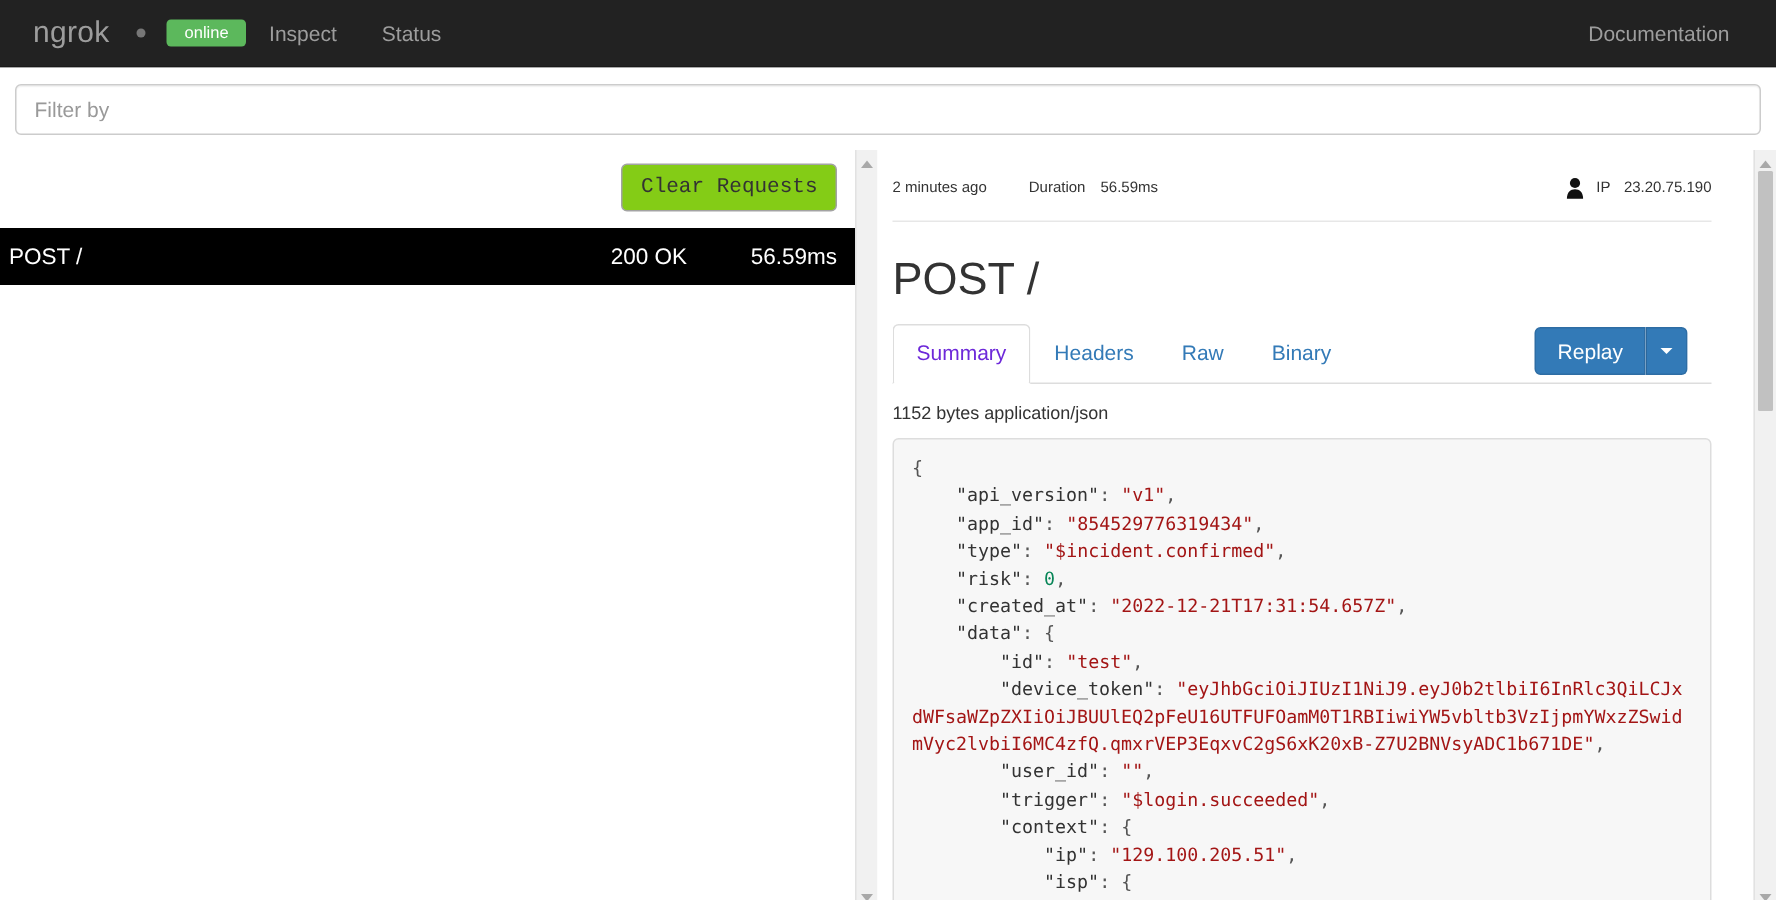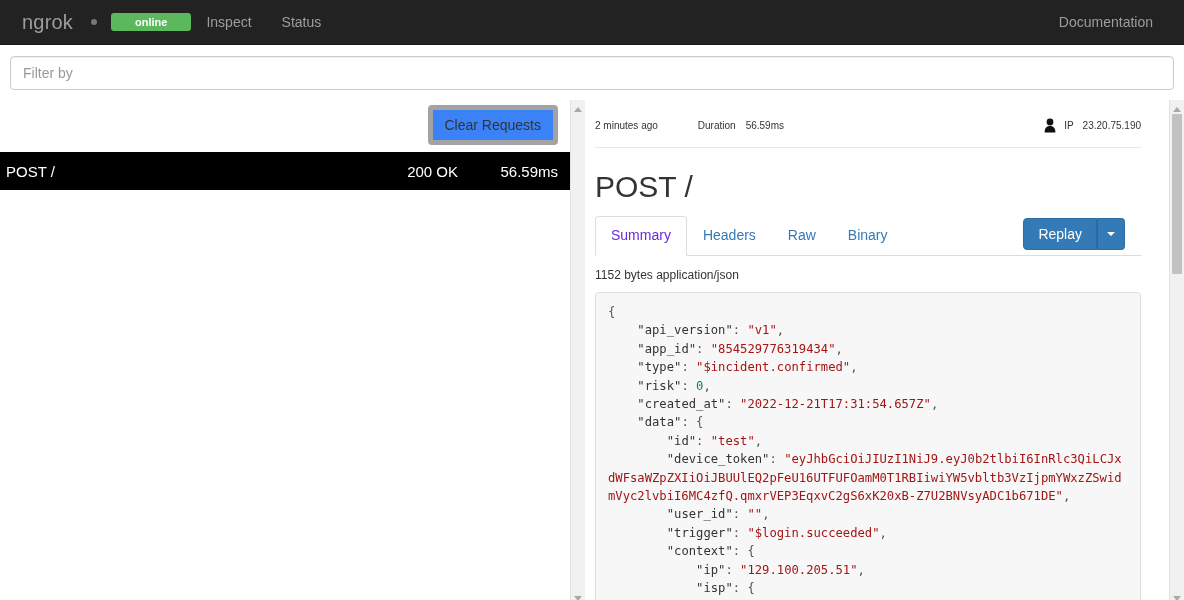--- a/index.html
+++ b/index.html
@@ -32,22 +32,22 @@
     width: 6px; height: 6px;
     border-radius: 50%;
     background: #777;
     margin: 0 14px 0 4px;
     display: inline-block;
   }
   #status-badge {
     background: #5cb85c;
     color: #fff;
     font-size: 11px;
-    font-weight: bold;
-    padding: 4px 24px 3px;
+    font-weight: normal;
+    padding: 4px 12px 3px;
     border-radius: 3px;
     line-height: 1;
     display: inline-block;
   }
   .nav-link {
     color: #9d9d9d;
     font-size: 14px;
     text-decoration: none;
     padding: 0 15px;
   }
@@ -96,24 +96,24 @@
   #all-requests-title {
     font-size: 24px;
     color: #333;
     font-weight: normal;
     margin: 0;
     line-height: 1.1;
   }
   #clear-requests-btn {
     margin-left: auto;
     font-size: 14px;
-    font-family: Liberation Sans, sans-serif;
-    color: #333;
-    background: #3b82f6;
-    border: 5px solid #a3a3a3;
+    font-family: Liberation Mono, monospace;
+    color: #333;
+    background: #84cc16;
+    border: 1px solid #a3a3a3;
     border-radius: 4px;
     padding: 7px 12px;
     cursor: pointer;
   }
   .request-row {
     height: 38px;
     background: #000;
     color: #fff;
     display: flex;
     align-items: center;
@@ -175,21 +175,21 @@
   #meta-row {
     display: flex;
     align-items: center;
     font-size: 10px;
     color: #333;
     padding: 18px 0 14px 0;
     border-bottom: 1px solid #e7e7e7;
     margin-right: 14px;
   }
   .meta-ago { }
-  .meta-dur-label { margin-left: 40px; color: #333; }
+  .meta-dur-label { margin-left: 28px; color: #333; }
   .meta-dur-value { margin-left: 10px; }
   .meta-right { margin-left: auto; display: flex; align-items: center; }
   .person-icon { margin-right: 7px; display: inline-flex; }
   .meta-ip-label { margin-right: 9px; }
 
   #request-title {
     font-size: 30px;
     font-weight: normal;
     color: #333;
     margin: 22px 0 14px 0;

